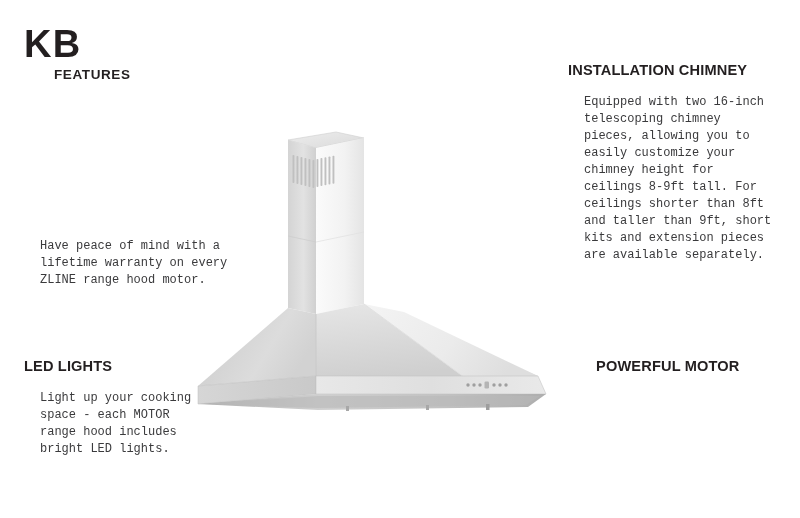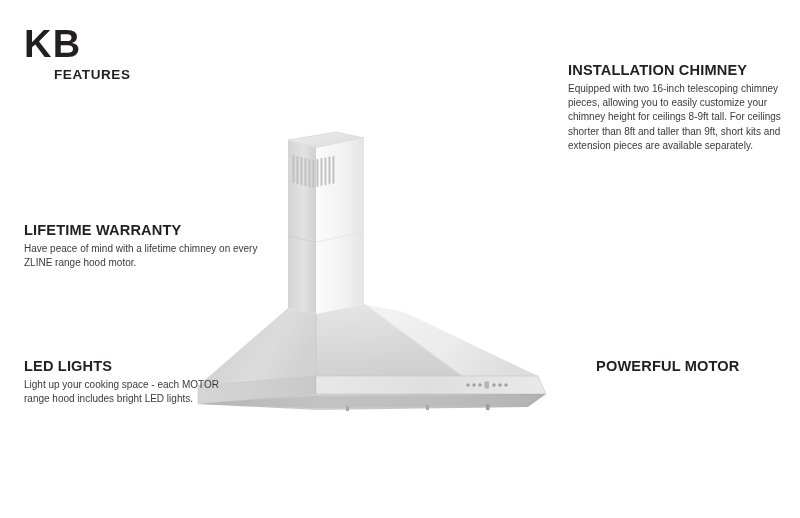--- a/index.html
+++ b/index.html
@@ -54,24 +54,25 @@
   }
   .feature-title {
     font-size: 14.6px;
     font-weight: 700;
     letter-spacing: 0.15px;
     color: #231f20;
     margin: 0 0 4px 0;
     white-space: nowrap;
   }
   .feature-body {
-    font-size: 10px;
+    font-size: 12px;
     line-height: 1.42;
     color: #3a3a3c;
-    margin: 0;
+    margin: 16px;
+    font-family: Liberation Mono, monospace;
   }
 
   .feature--chimney      { left: 568px; top: 62px; width: 226px; }
   .feature--warranty     { left: 24px;  top: 222px; }
   .feature--installation { left: 568px; top: 222px; width: 226px; }
   .feature--led          { left: 24px;  top: 358px; width: 200px; }
   .feature--motor        { left: 596px; top: 358px; width: 226px; }
 
   
   .product {
@@ -207,22 +208,21 @@
       </g>
     </svg>
   </div>
 
   <div class="feature feature--chimney">
     <p class="feature-title">INSTALLATION CHIMNEY</p>
     <p class="feature-body">Equipped with two 16-inch telescoping chimney pieces, allowing you to easily customize your chimney height for ceilings 8-9ft tall. For ceilings shorter than 8ft and taller than 9ft, short kits and extension pieces are available separately.</p>
   </div>
 
   <div class="feature feature--warranty">
-    <p class="feature-title">LIFETIME WARRANTY</p>
-    <p class="feature-body">Have peace of mind with a lifetime chimney on every ZLINE range hood motor.</p>
+    <p class="feature-body">Have peace of mind with a lifetime warranty on every ZLINE range hood motor.</p>
   </div>
 
   <div class="feature feature--installation">
   </div>
 
   <div class="feature feature--led">
     <p class="feature-title">LED LIGHTS</p>
     <p class="feature-body">Light up your cooking space - each MOTOR range hood includes bright LED lights.</p>
   </div>
 

